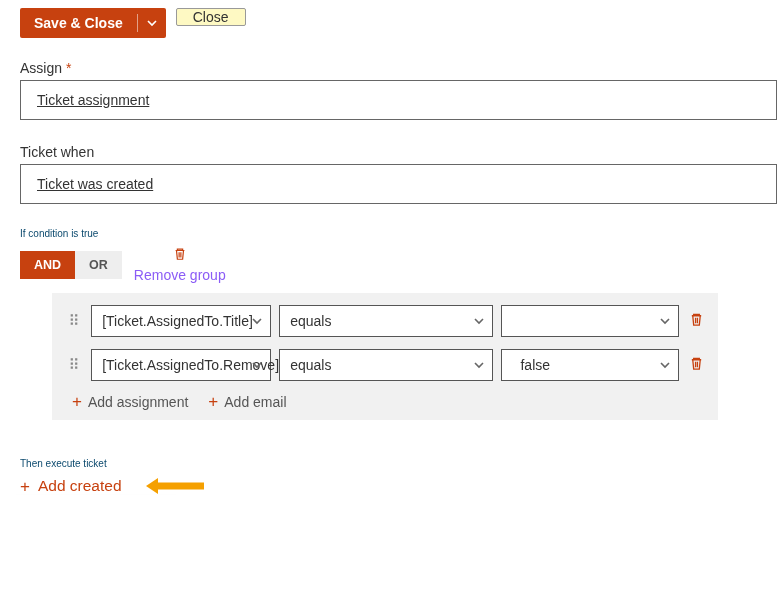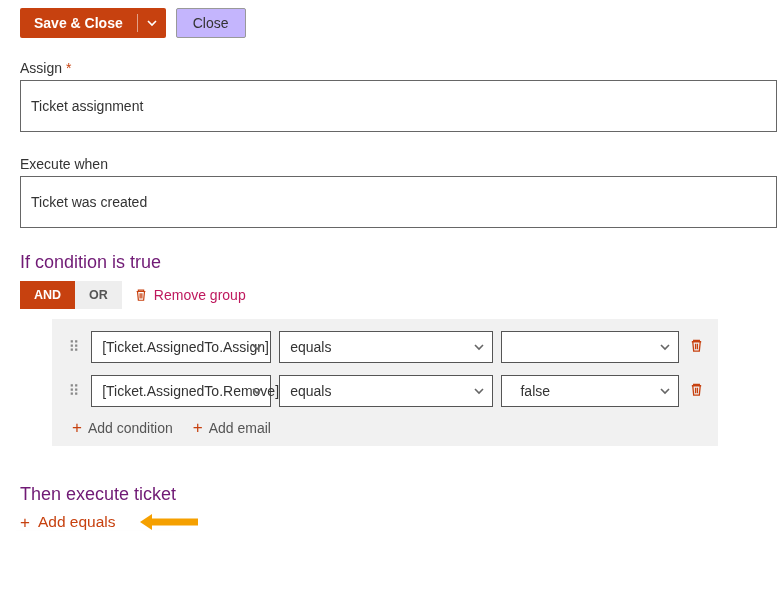--- a/index.html
+++ b/index.html
@@ -20,41 +20,41 @@
   }
   .btn-primary .main {
     padding: 0 14px; font-weight: 600; font-size: 14px;
     display: flex; align-items: center; cursor: pointer;
   }
   .btn-primary .sep { width: 1px; background: rgba(255,255,255,0.5); margin: 6px 0; }
   .btn-primary .caret {
     width: 28px; display: flex; align-items: center; justify-content: center; cursor: pointer;
   }
   .btn-secondary {
-    border: 1px solid #999; background: #c4b5fd; color: #333;
-    padding: 0 16px; height: 30px; display: flex; align-items: center;
+    border: 1px solid #999; background: #fef9c3; color: #333;
+    padding: 0 16px; height: 18px; display: flex; align-items: center;
     border-radius: 2px; cursor: pointer; font-size: 14px;
   }
   .field-label { font-size: 14px; margin-bottom: 4px; color: #333; }
   .req { color: #c7410f; }
   .text-input {
-    width: 757px; border: 1px solid #666; height: 52px; padding: 0 10px;
-    font-size: 14px; color: #333; background: #fff;
+    width: 757px; border: 1px solid #666; height: 40px; padding: 0 16px;
+    font-size: 14px; color: #333; background: #fff; text-decoration: underline;
   }
   .section-gap { height: 24px; }
-  .section-label { font-size: 18px; color: #701a75; margin-bottom: 8px; }
+  .section-label { font-size: 10px; color: #0c4a6e; margin-bottom: 8px; }
 
   .logic-row { display: flex; align-items: center; gap: 0; margin-bottom: 10px; }
   .pill-group { display: flex; }
   .pill {
     font-size: 12.5px; font-weight: 600; padding: 7px 14px; cursor: pointer;
     background: #eee; color: #555;
   }
   .pill.active { background: #c7410f; color: #fff; }
-  .remove-grp { display: flex; align-items: center; gap: 6px; margin-left: 12px; cursor: pointer; color: #be185d; font-size: 14px; }
+  .remove-grp { display: flex; align-items: center; gap: 6px; margin-left: 12px; cursor: pointer; color: #8b5cf6; font-size: 14px; flex-direction: column; }
   .trash svg { width: 14px; height: 14px; display: block; }
   .trash path { stroke: #c7410f; fill: none; stroke-width: 1.4; }
 
   .cond-block {
     background: #f1f1f1; padding: 12px 14px 10px 14px; margin-left: 32px; width: 666px;
   }
   .cond-row { display: flex; align-items: center; gap: 8px; margin-bottom: 12px; position: relative; }
   .grip { color: #888; cursor: grab; font-size: 15px; letter-spacing: 1px; width: 18px; text-align: center; }
   .dd {
     position: relative; background: #fff; border: 1px solid #555; height: 32px;
@@ -110,21 +110,21 @@
 
 
 <div class="field-label">
   <span>Assign</span> <span class="req">*</span>
 </div>
 <input class="text-input" value="Ticket assignment" style="">
 
 <div class="section-gap"></div>
 
 
-<div class="field-label">Execute when</div>
+<div class="field-label">Ticket when</div>
 <input class="text-input" value="Ticket was created" style="">
 
 <div class="section-gap"></div>
 
 
 <div class="section-label">If condition is true</div>
 
 <div class="logic-row">
   <div class="pill-group">
     <div class="pill active">AND</div>
@@ -138,21 +138,21 @@
     </span>
     <span>Remove group</span>
   </div>
 </div>
 
 <div class="cond-block">
 
   <div class="cond-row">
     <span class="grip">⠿</span>
     <div class="dd w1">
-      <span>[Ticket.AssignedTo.Assign]</span>
+      <span>[Ticket.AssignedTo.Title]</span>
       <span class="chev">
           <svg viewBox="0 0 10 10">
             <path d="M1 3 L5 7 L9 3"></path>
           </svg>
         </span>
     </div>
     <div class="dd w2">
       <span>equals</span>
       <span class="chev">
           <svg viewBox="0 0 10 10">
@@ -204,38 +204,38 @@
     <span class="row-trash">
       <svg viewBox="0 0 16 16">
           <path d="M3 4h10M5 4V2.5h6V4M4 4l1 10h6l1-10M7 6v6M9 6v6"></path>
         </svg>
     </span>
   </div>
 
   <div class="add-links">
     <div class="add-link">
       <span class="plus">+</span>
-      <span>Add condition</span>
+      <span>Add assignment</span>
     </div>
     <div class="add-link">
       <span class="plus">+</span>
       <span>Add email</span>
     </div>
   </div>
 </div>
 
 <div style="height:38px"></div>
 
 
 <div class="section-label">Then execute ticket</div>
 
 <div style="position:relative;">
   <div class="add-action">
     <span class="plus">+</span>
-    <span>Add equals</span>
+    <span>Add created</span>
     <span class="arrow-annot">
       <svg width="62" height="18" viewBox="0 0 62 18">
         <path d="M60 9 L12 9" stroke="#f5a000" stroke-width="7" fill="none"></path>
         <path d="M14 1 L2 9 L14 17 Z" fill="#f5a000"></path>
       </svg>
     </span>
   </div>
 
   <div class="behind-text" style="left:180px; top:58px;">t history</div>
 

